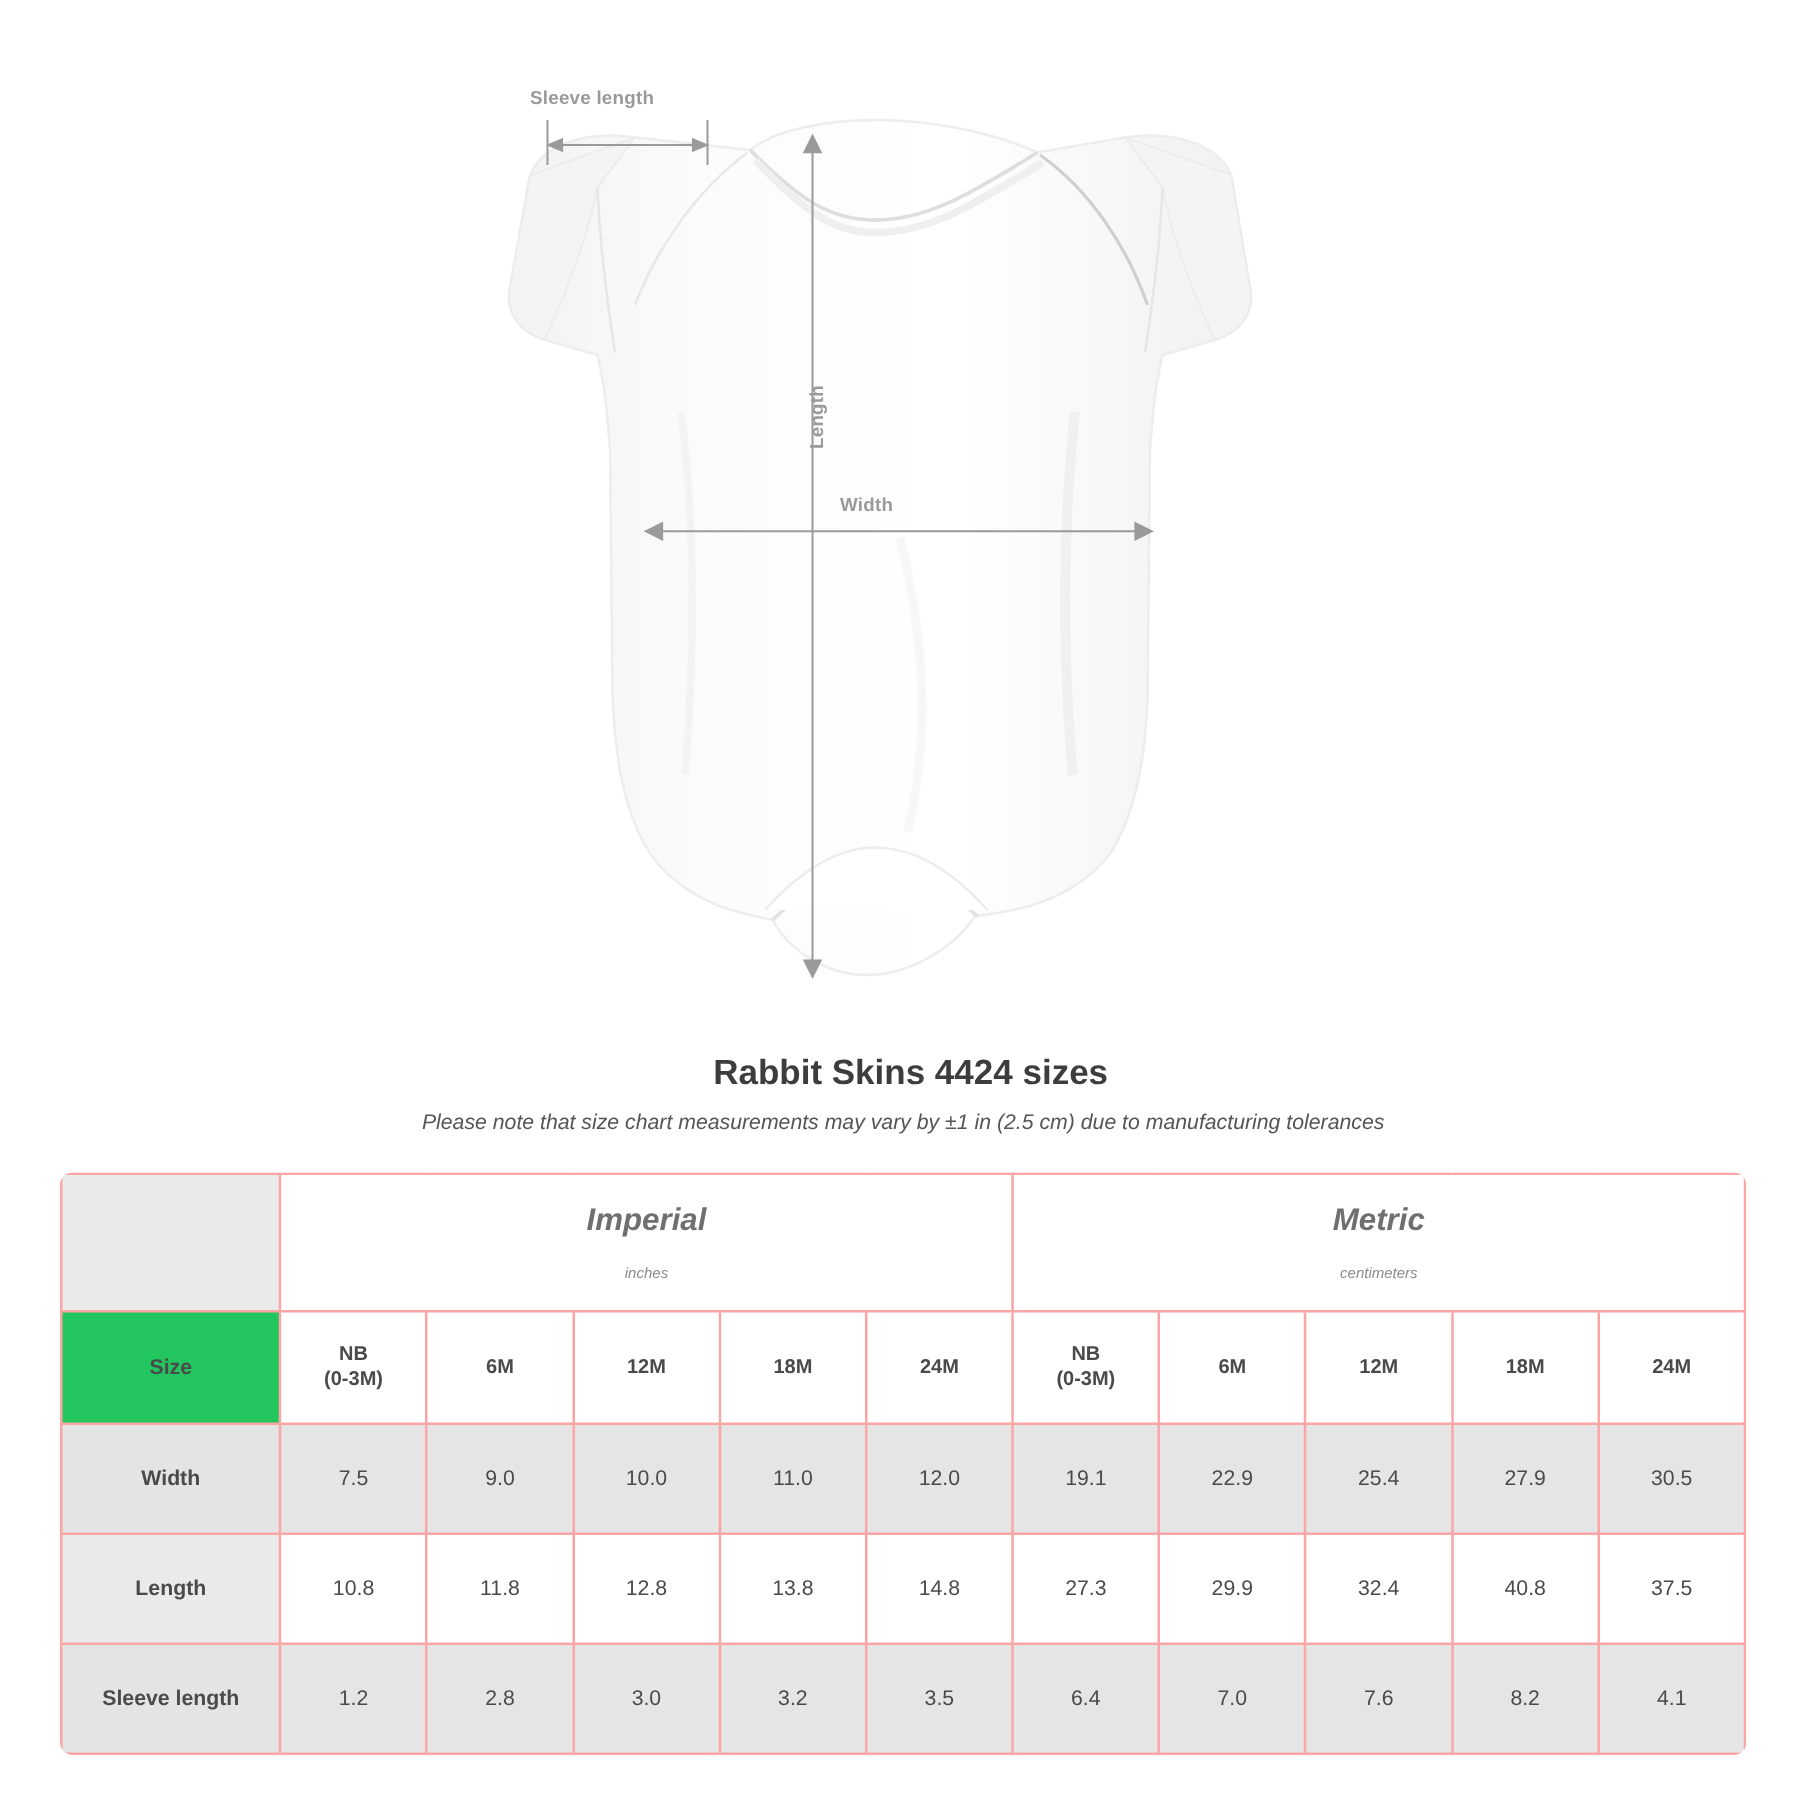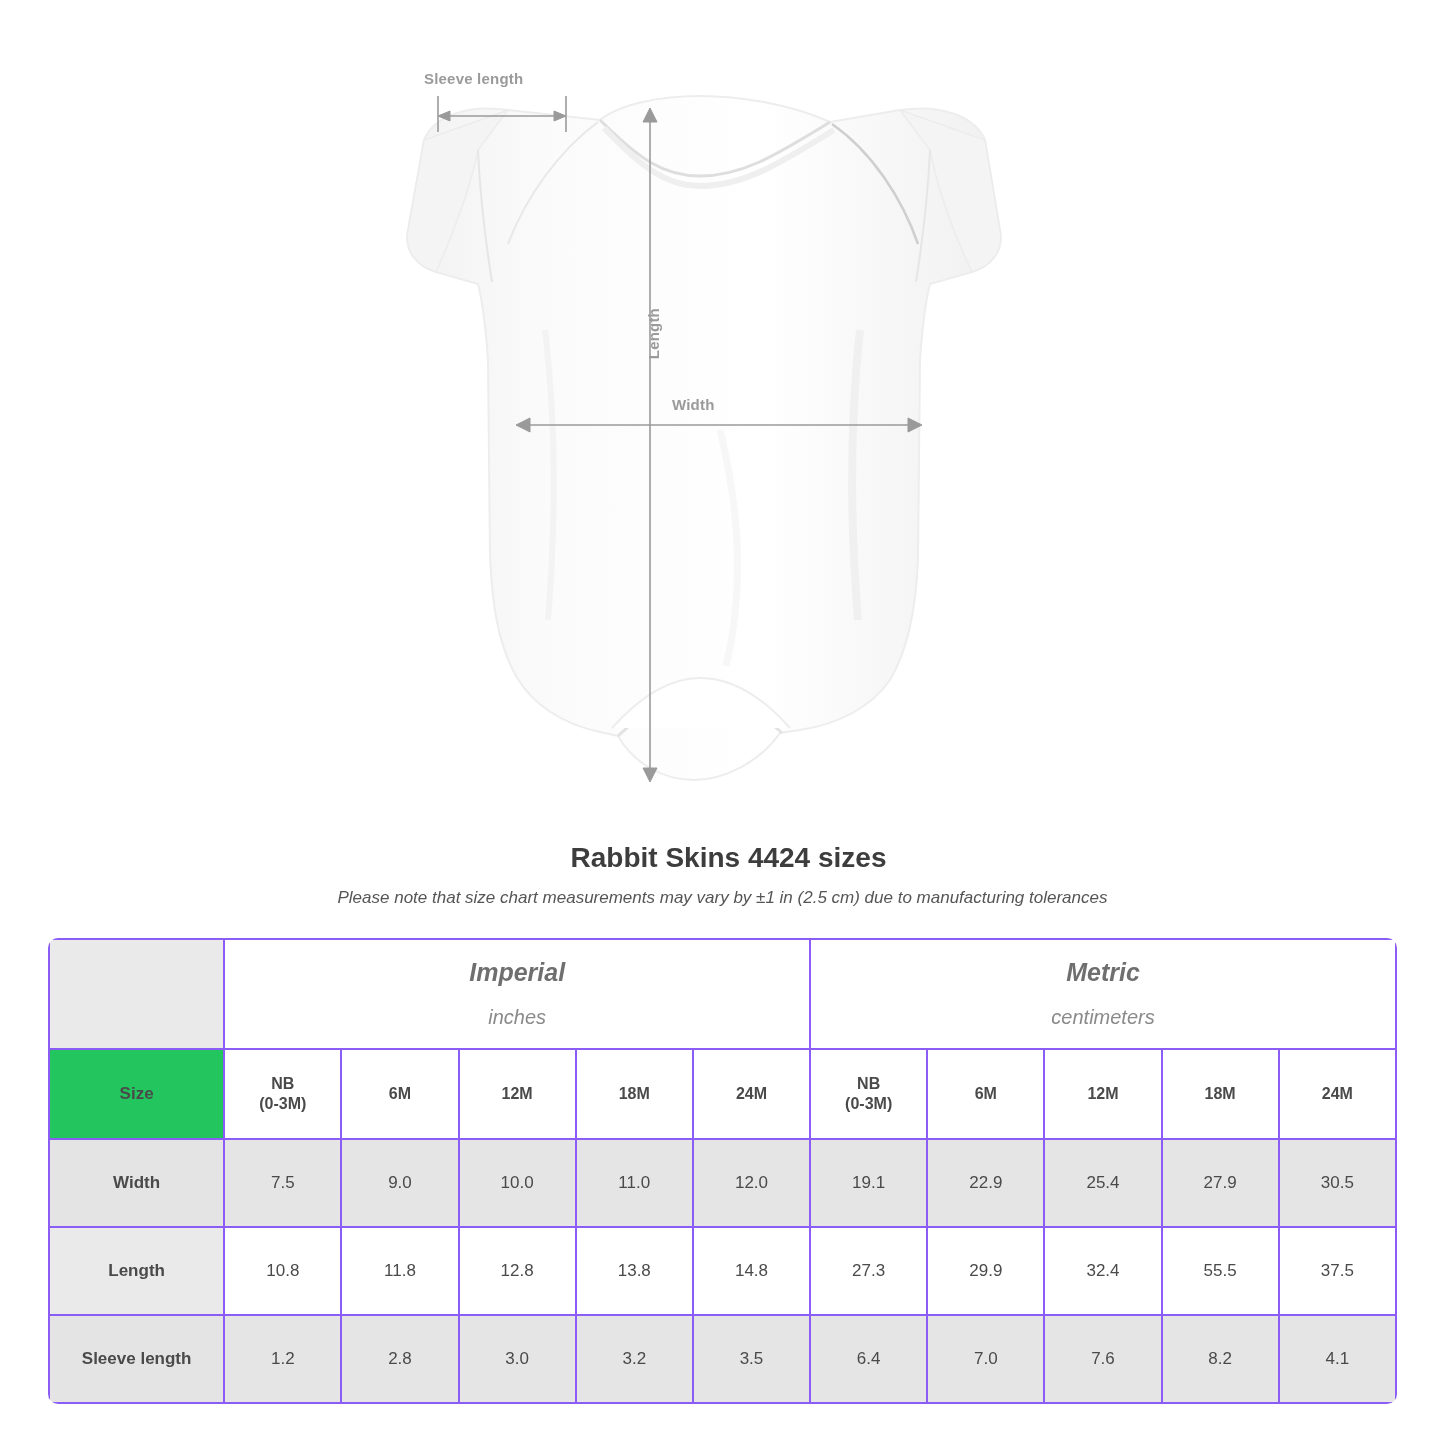--- a/index.html
+++ b/index.html
@@ -74,21 +74,21 @@
   .table-wrap {
     margin: 30px 48px 0 48px;
   }
   table.size-table {
     border-collapse: collapse;
     width: 1349px;
     table-layout: fixed;
   }
   table.size-table td,
   table.size-table th {
-    border: 2px solid #8b5cf6;
+    border: 2px solid #fca5a5;
     text-align: center;
     vertical-align: middle;
     font-size: 17px;
     color: #4a4a4a;
     background: #ffffff;
   }
 
   
   .unit-cell {
     background: #eaeaea;
@@ -98,21 +98,21 @@
   .unit-cell .unit-name {
     font-size: 25px;
     font-weight: bold;
     font-style: italic;
     color: #6f6f6f;
     display: block;
     line-height: 1.1;
     margin-bottom: 6px;
   }
   .unit-cell .unit-sub {
-    font-size: 20px;
+    font-size: 12px;
     font-style: italic;
     color: #8a8a8a;
     display: block;
     margin-top: 20px;
   }
   .unit-cell.blank {
     background: #eaeaea;
   }
 
   
@@ -324,21 +324,21 @@
       <tr class="data-row">
         <td class="row-head">Length</td>
         <td>10.8</td>
         <td>11.8</td>
         <td>12.8</td>
         <td>13.8</td>
         <td>14.8</td>
         <td>27.3</td>
         <td>29.9</td>
         <td>32.4</td>
-        <td>55.5</td>
+        <td>40.8</td>
         <td>37.5</td>
       </tr>
 
       <tr class="data-row alt">
         <td class="row-head">Sleeve length</td>
         <td>1.2</td>
         <td>2.8</td>
         <td>3.0</td>
         <td>3.2</td>
         <td>3.5</td>

